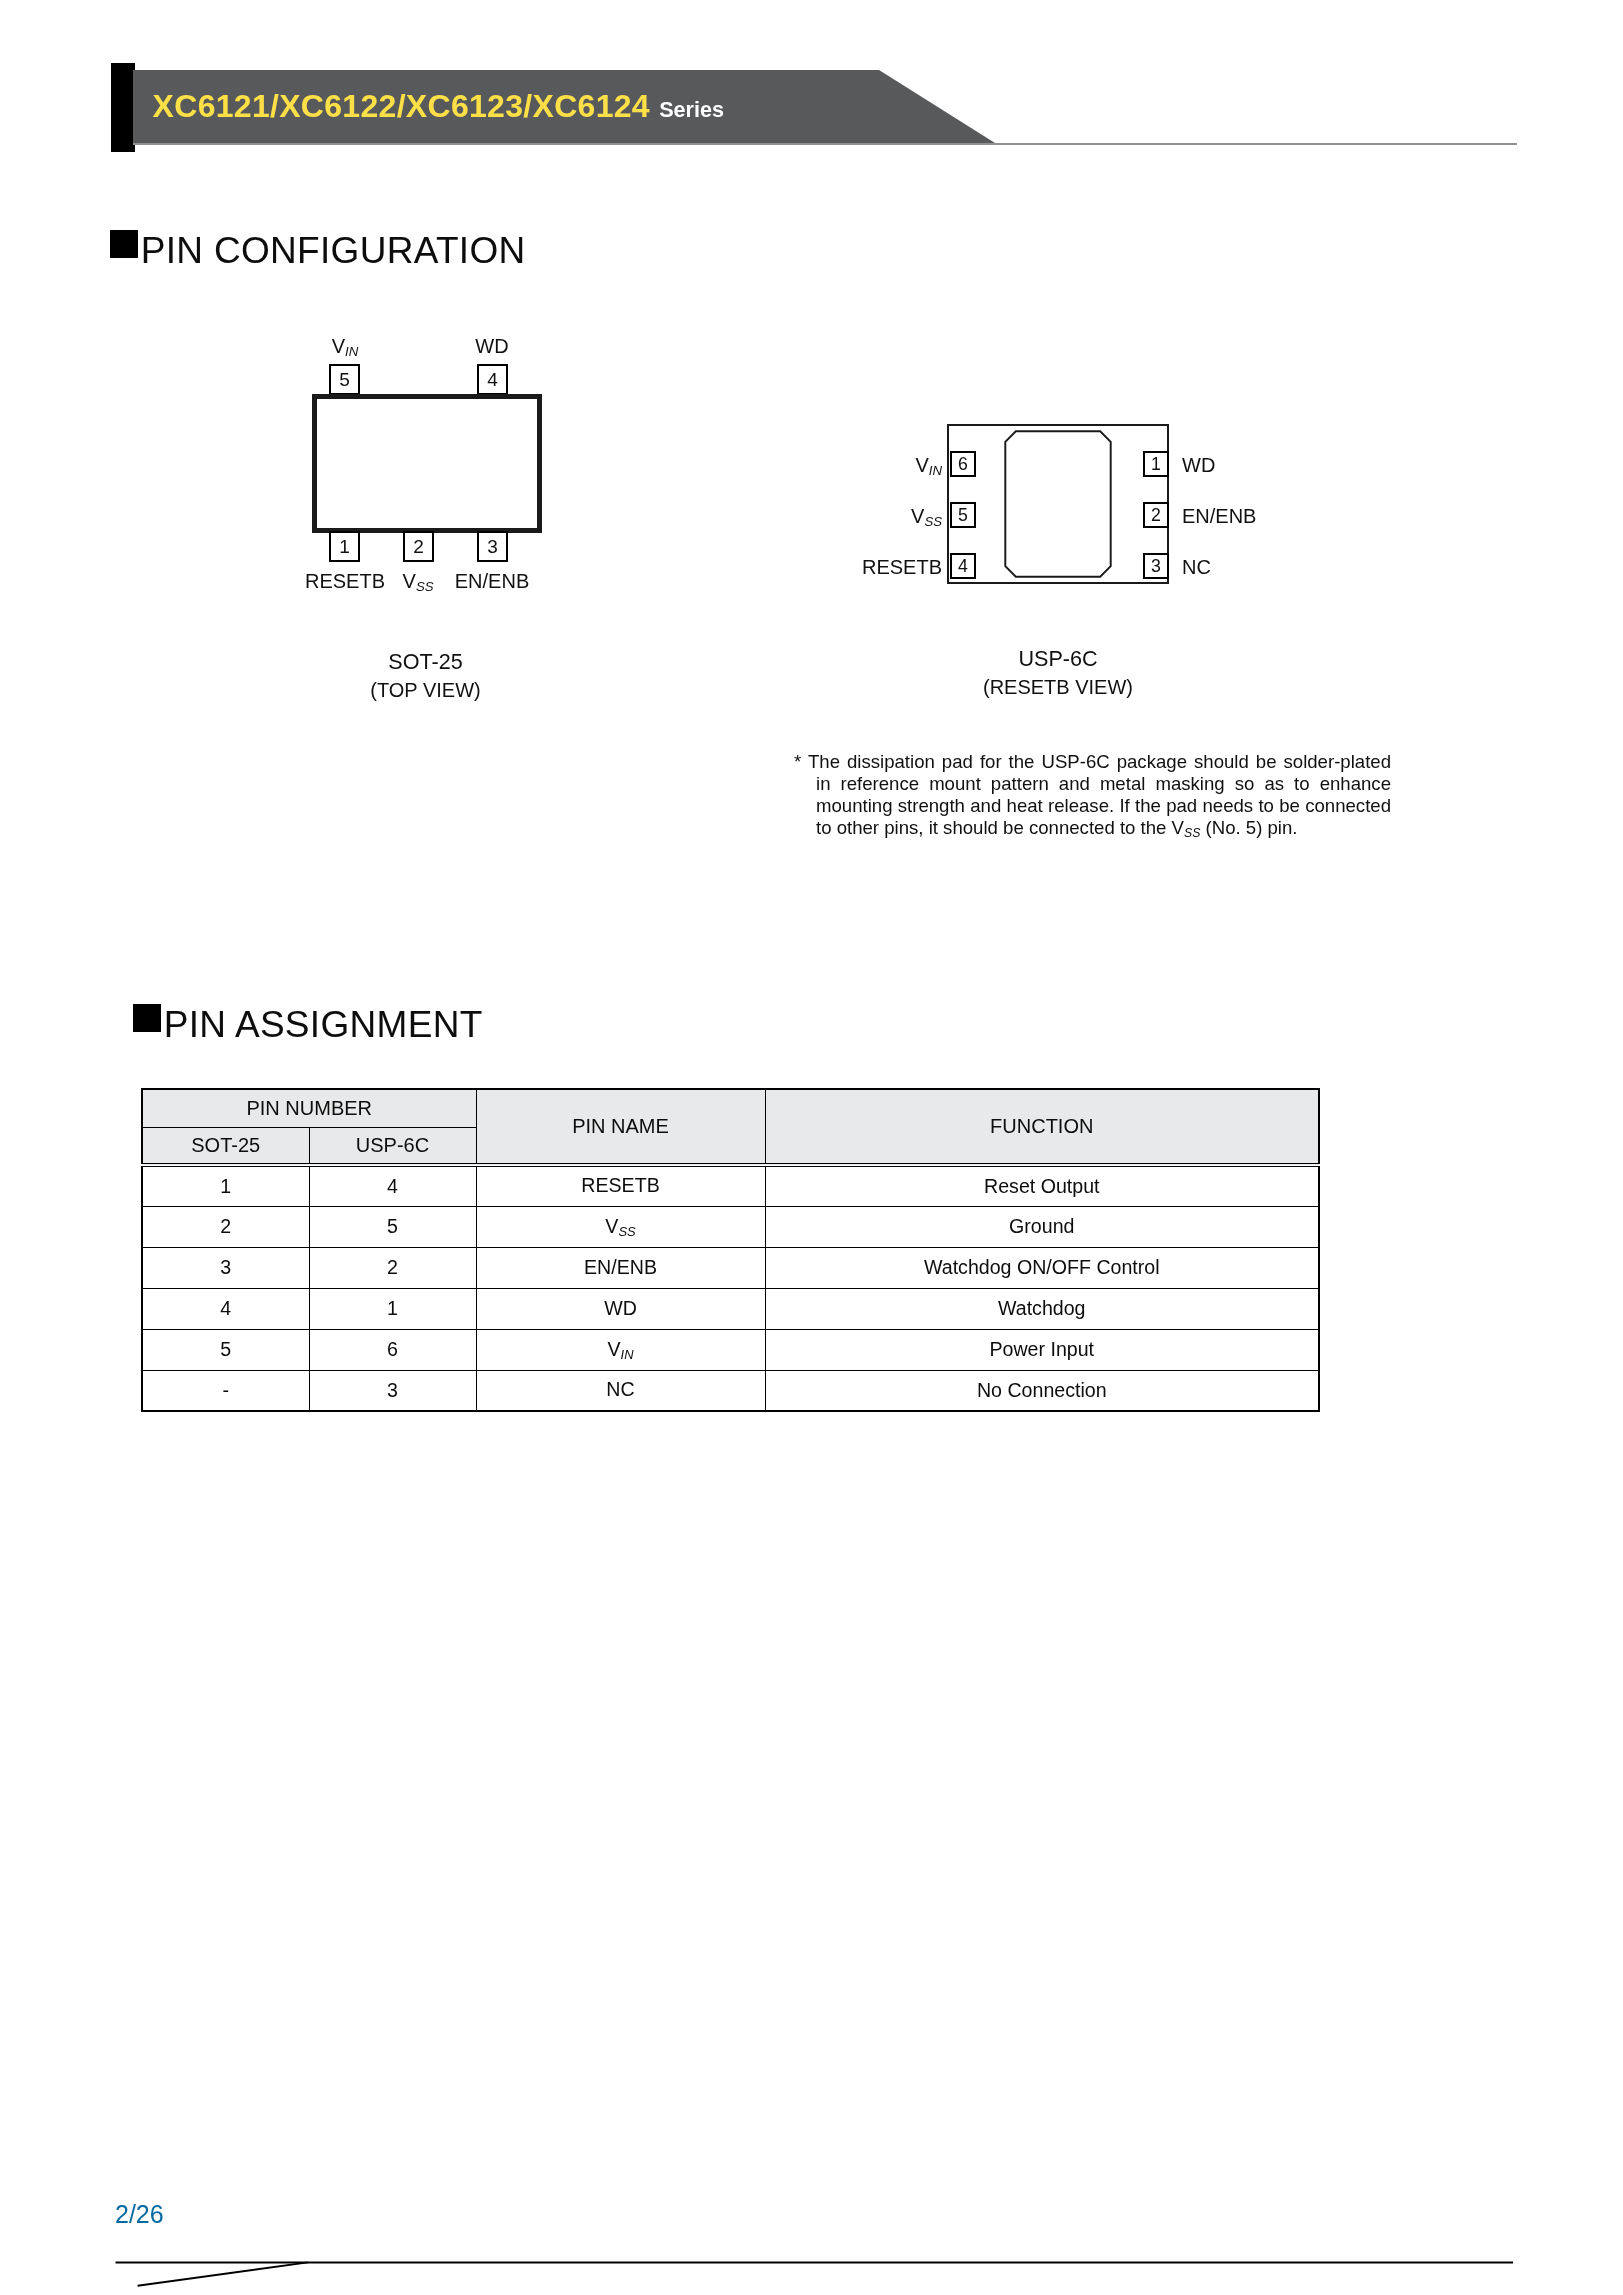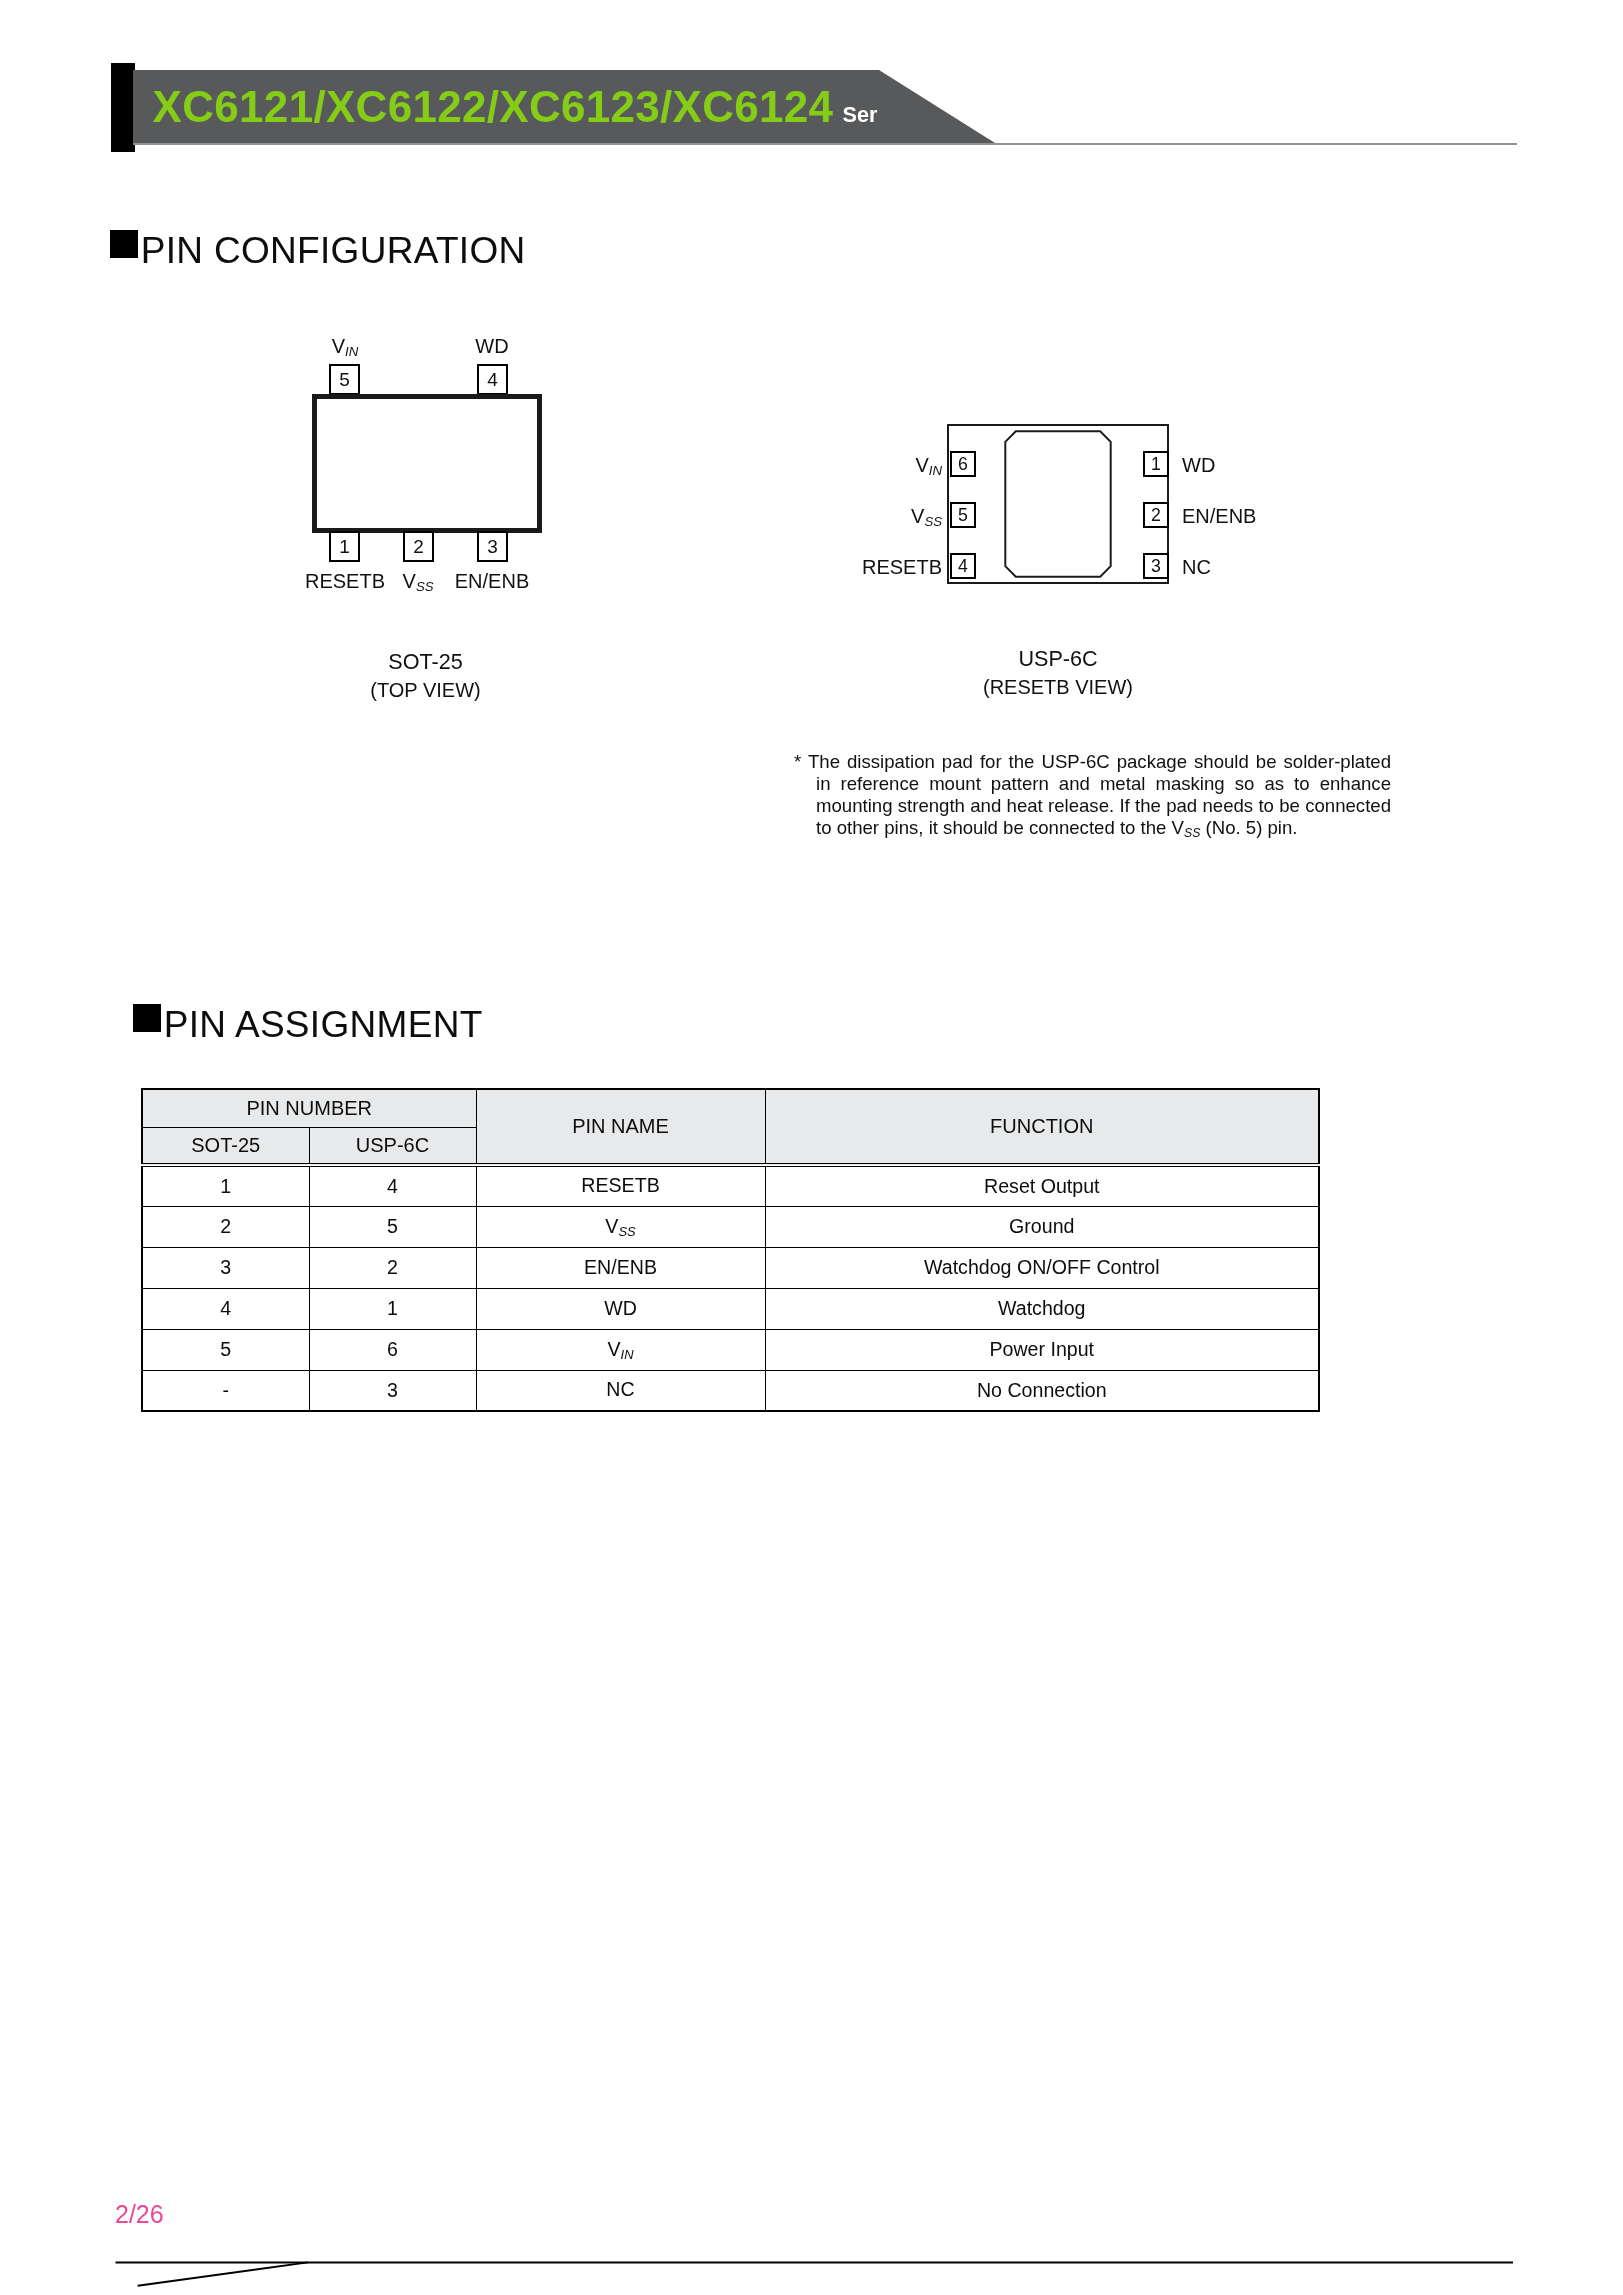--- a/index.html
+++ b/index.html
@@ -14,21 +14,21 @@
   .black-tab { position:absolute; left:111px; top:63px; width:23.6px; height:89px; background:#000; }
   .banner {
     position:absolute; left:133px; top:70px; width:746px; height:73px;
     background:#58595b; line-height:73px; white-space:nowrap; padding-left:19.6px;
   }
   .banner-slant {
     position:absolute; left:879px; top:70px; width:116px; height:73px;
     background:#58595b; clip-path:polygon(0 0, 100% 100%, 0 100%);
   }
   .banner-rule { position:absolute; left:133px; top:143px; width:1384px; height:2px; background:#8f9092; }
-  .banner .title { color:#84cc16; font-weight:bold; font-size:44px; letter-spacing:0.3px; }
+  .banner .title { color:#fde047; font-weight:bold; font-size:32px; letter-spacing:0.3px; }
   .banner .series { color:#fff; font-weight:bold; font-size:21.6px; margin-left:9.2px; }
 
   
   .sect-heading {
     position:absolute; display:flex; align-items:flex-start;
     font-size:37px; font-weight:400; letter-spacing:0.3px; color:#0d0d0d;
   }
   .sect-heading .sq { width:27.5px; height:27.5px; background:#000; display:inline-block; margin-right:3.3px; flex:0 0 auto; }
   #pin-config-heading { left:110px; top:230px; }
   #pin-assign-heading { left:133px; top:1004px; }
@@ -88,21 +88,21 @@
 
   
   #pin-table { position:absolute; left:141px; top:1088px; }
   #pin-table table { border-collapse:collapse; table-layout:fixed; width:1178px; border:2px solid #000; font-size:19.6px; color:#0d0d0d;padding-left:16px; }
   #pin-table th, #pin-table td { border:1.3px solid #000; text-align:center; vertical-align:middle; font-weight:400; }
   #pin-table thead th { background:#e8e9ea; height:38px; font-size:20px; }
   #pin-table .hdr-bottom { border-bottom:4.6px double #000; }
   #pin-table td { height:41px; background:#fff; }
 
   
-  #footer-page { position:absolute; left:115px; top:2200px; font-size:25px; color:#ec4899; }
+  #footer-page { position:absolute; left:115px; top:2200px; font-size:25px; color:#0369a1; }
   #footer-rule { position:absolute; left:111px; top:2252px; }
 </style>
 </head>
 <body>
 
 <div class="page">
 
   <div class="black-tab"></div>
   <div class="banner-rule"></div>
   <div class="banner"><span class="title">XC6121/XC6122/XC6123/XC6124</span><span class="series">Series</span></div>

